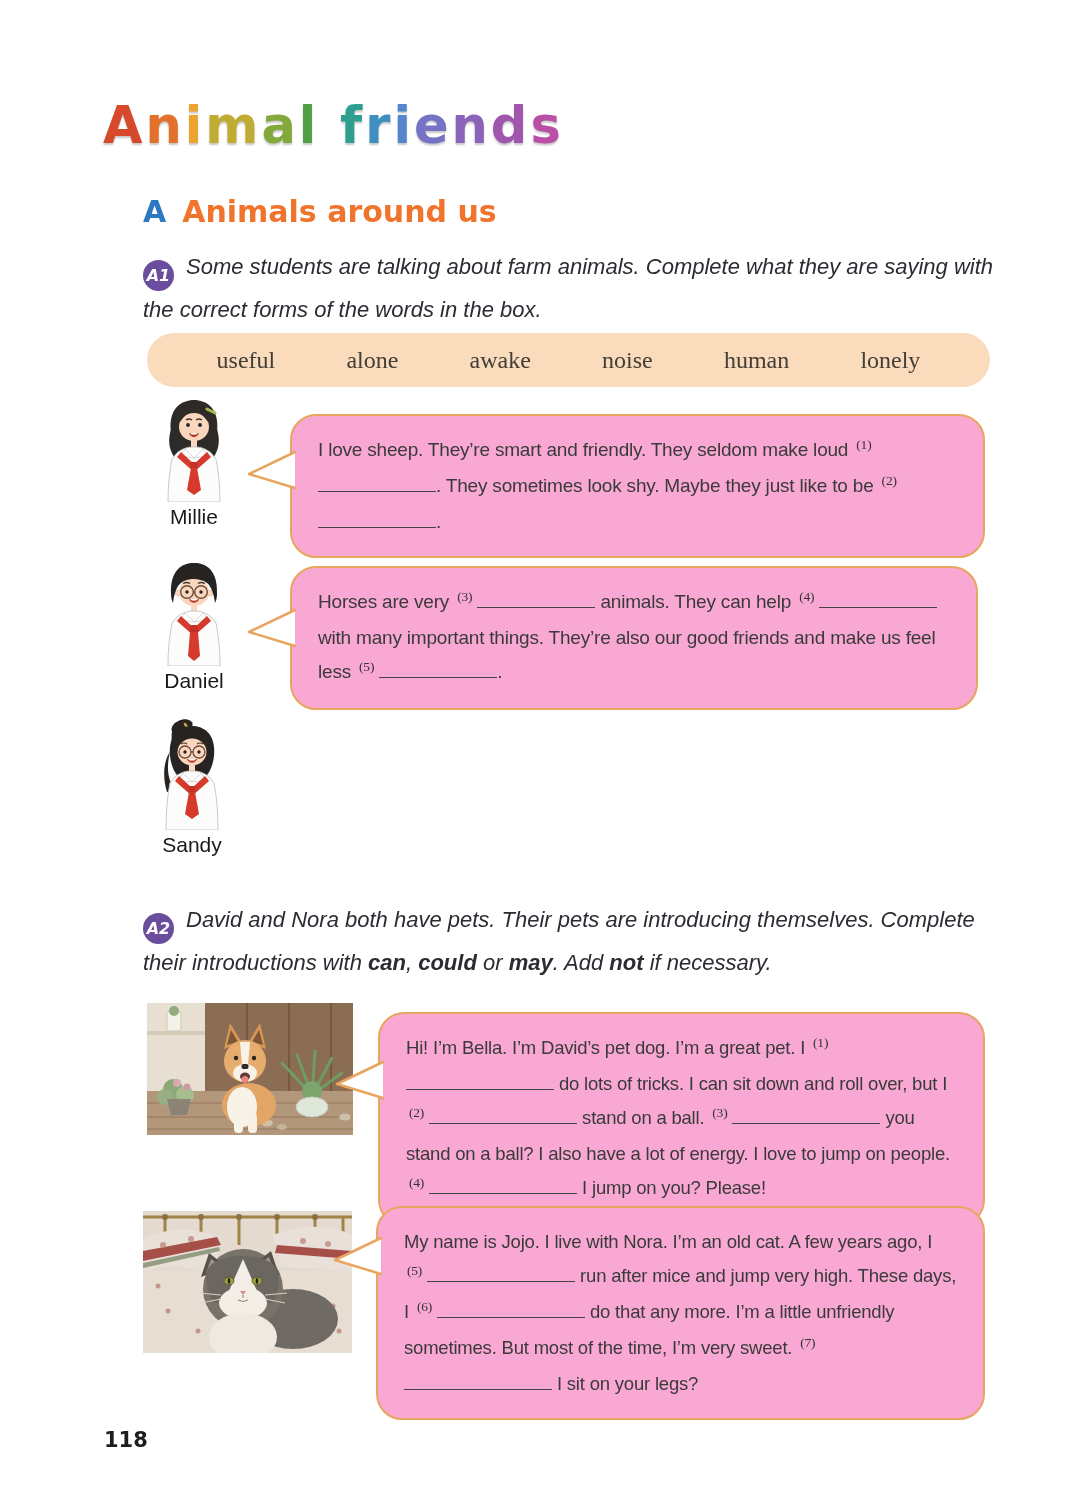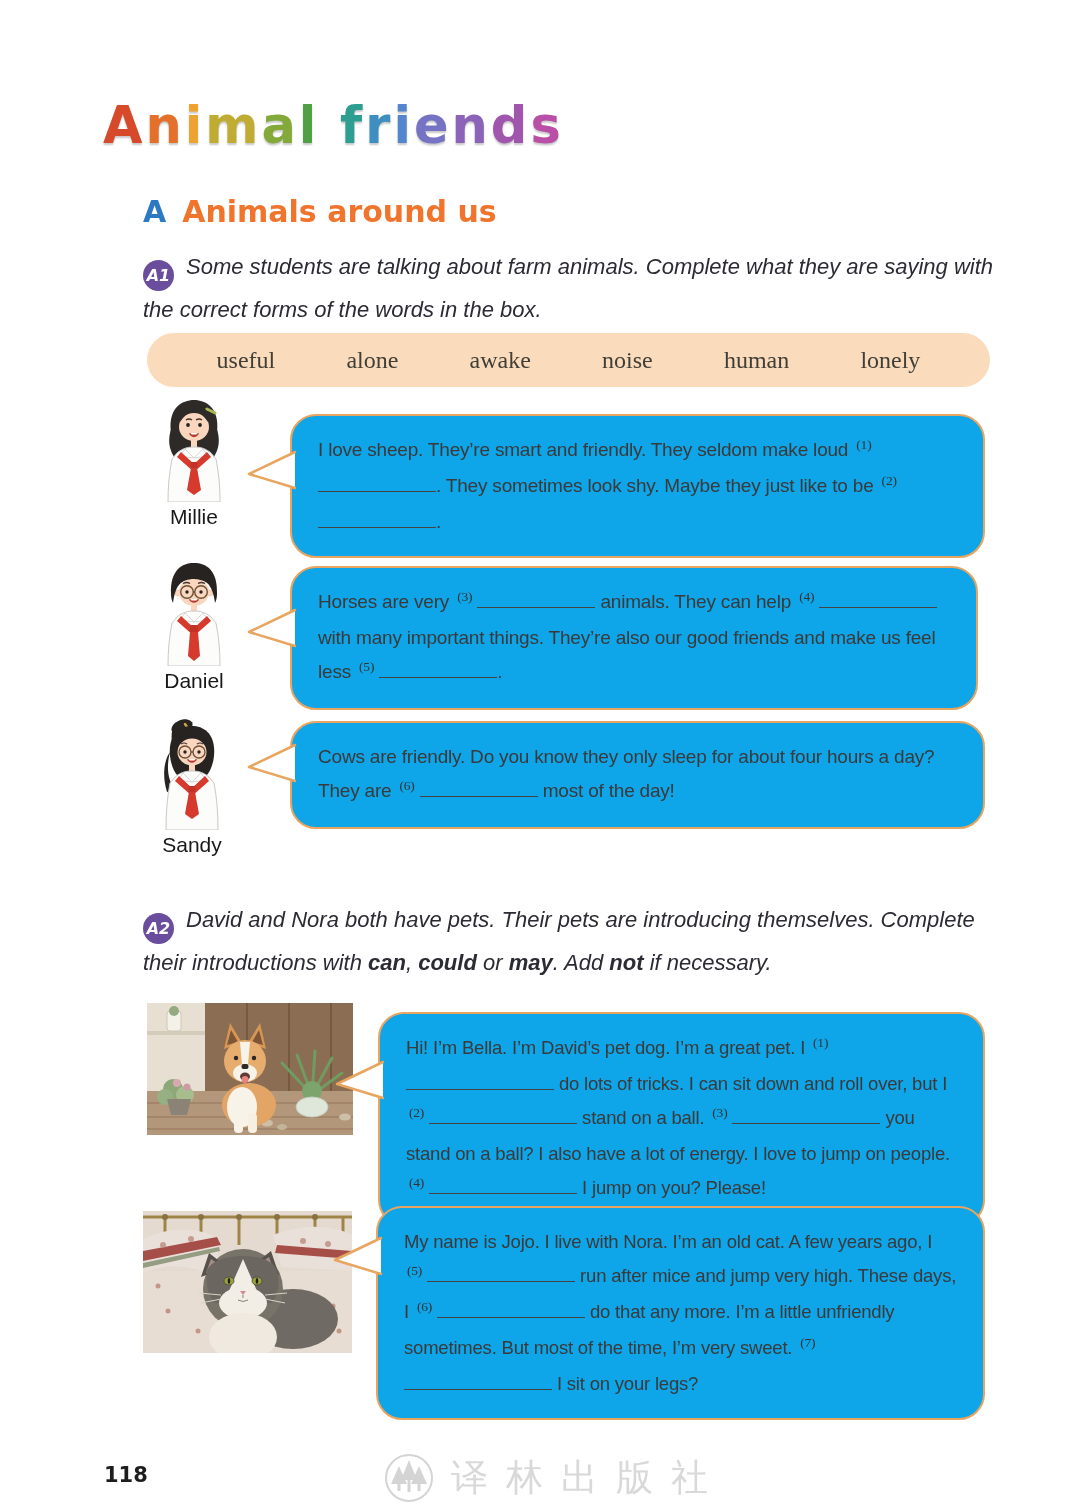--- a/index.html
+++ b/index.html
@@ -40,21 +40,21 @@
     font-family:"Liberation Serif", serif; font-size:24px; color:#403e37; }
 
   
   .speaker { position:absolute; width:92px; display:flex; flex-direction:column; align-items:center; gap:3px; }
   .speaker-name { font-size:21px; color:#191919; }
   #speaker-millie { left:148px; top:396px; }
   #speaker-daniel { left:148px; top:560px; }
   #speaker-sandy  { left:146px; top:718px; }
 
   
-  .bubble { position:absolute; background:#0ea5e9; border:2px solid var(--bubble-border,#e8a55f);
+  .bubble { position:absolute; background:#f9a8d4; border:2px solid var(--bubble-border,#e8a55f);
     border-radius:26px; padding:17px 26px; font-size:19px; line-height:34px; color:#3a3a3a;
     letter-spacing:-0.2px; }
   .bubble p { margin:0; }
   .tail { position:absolute; left:-45px; width:50px; height:42px; }
   .tail path { fill:#fff; stroke:var(--bubble-border,#e8a55f); stroke-width:2.5;
     stroke-linejoin:round; stroke-linecap:round; }
   #bubble-millie { left:290px; top:414px; width:695px; } #bubble-millie .tail { top:34px; }
   #bubble-daniel { left:290px; top:566px; width:688px; } #bubble-daniel .tail { top:40px; }
   #bubble-sandy  { left:290px; top:721px; width:695px; } #bubble-sandy .tail { top:20px; }
   .pet-bubble { font-size:18.5px; }
@@ -67,21 +67,21 @@
     border-bottom:1.8px solid #434343; }
   .pet-bubble .blank-line { width:148px; }
 
   
   .photo { position:absolute; line-height:0; }
   #dog-photo { left:147px; top:1003px; }
   #cat-photo { left:143px; top:1211px; }
 
   
   .page-number { position:absolute; left:104px; top:1428px; font-family:"DejaVu Sans",sans-serif;
-    font-weight:bold; font-size:21px; color:#1d1d1d;margin-top:35px; }
+    font-weight:bold; font-size:21px; color:#1d1d1d; }
   .watermark { position:absolute; left:383px; top:1452px; display:flex; align-items:center; gap:16px; }
   .watermark-text { font-size:37px; letter-spacing:18px; color:#d9d9d9;
     font-family:"Liberation Sans", sans-serif; white-space:nowrap; }
 </style>
 </head>
 <body>
 
 <div class="page">
 
   <div class="title-row">
@@ -187,26 +187,20 @@
       <path d="M38,41 C39.5,46 46.5,46 48,41 C44.5,42.5 41.5,42.5 38,41 Z" fill="#b8372c"></path>
       <rect x="40" y="41" width="6" height="1.5" rx="0.8" fill="#fff"></rect>
       <path d="M26,59 C32,54 37,53 43,53 C49,53 54,54 60,59 L65,65 C68,80 69,96 69,112 L17,112 C17,96 18,80 21,65 Z" fill="#fcfcfa" stroke="#c9c9c9" stroke-width="1"></path>
       <path d="M34,55 L43,64 L29,62 Z" fill="#fff" stroke="#cfcfcf" stroke-width="0.8"></path>
       <path d="M52,55 L43,64 L57,62 Z" fill="#fff" stroke="#cfcfcf" stroke-width="0.8"></path>
       <path d="M30,58 L43,70 L56,58 L60,63 L43,78 L26,63 Z" fill="#d53a2c"></path>
       <rect x="39.5" y="68" width="7" height="6" rx="1.5" fill="#c43227"></rect>
       <path d="M40,74 L46,74 L50,96 L43,101 L36,96 Z" fill="#d53a2c"></path>
     </svg>
     <span class="speaker-name">Sandy</span>
-  </div>
-  <div class="bubble" id="bubble-sandy">
-    <svg class="tail" viewBox="0 0 50 42">
-        <path d="M48,2 L2,24 L48,38"></path>
-      </svg>
-    <p><span>Cows are friendly. Do you know they only sleep for about four hours a day? They are </span><span class="blank-label">(6)</span><span class="blank-line"></span><span> most of the day!</span></p>
   </div>
 
   <p class="instruction" id="a2-instruction"><span class="badge">A2</span><span><span>David and Nora both have pets. Their pets are introducing themselves. Complete their introductions with </span><span class="bold">can</span><span>, </span><span class="bold">could</span><span> or </span><span class="bold">may</span><span>. Add </span><span class="bold">not</span><span> if necessary.</span></span></p>
 
   <div class="photo" id="dog-photo">
     <svg width="206" height="132" viewBox="0 0 206 132" role="img" aria-label="corgi puppy sitting on wooden deck with plants">
       <rect width="206" height="132" fill="#ddd2c2"></rect>
       <rect x="58" width="148" height="90" fill="#8b6d53"></rect>
       <path d="M100,0 L100,90 M142,0 L142,90 M184,0 L184,90" stroke="#77593f" stroke-width="2"></path>
       <rect width="58" height="90" fill="#e7e0d2"></rect>
@@ -302,26 +296,14 @@
   </div>
 
   <div class="bubble pet-bubble" id="bubble-jojo">
     <svg class="tail" viewBox="0 0 50 42">
         <path d="M48,2 L2,24 L48,38"></path>
       </svg>
     <p><span>My name is Jojo. I live with Nora. I’m an old cat. A few years ago, I </span><span class="blank-label">(5)</span><span class="blank-line"></span><span> run after mice and jump very high. These days, I </span><span class="blank-label">(6)</span><span class="blank-line"></span><span> do that any more. I’m a little unfriendly sometimes. But most of the time, I’m very sweet. </span><span class="blank-label">(7)</span><span class="blank-line"></span><span> I sit on your legs?</span></p>
   </div>
 
   <div class="page-number">118</div>
-  <div class="watermark">
-    <svg width="52" height="52" viewBox="0 0 52 52">
-      <circle cx="26" cy="26" r="23" fill="none" stroke="#d4d4d4" stroke-width="2"></circle>
-      <polygon points="16,14 8,32 24,32" fill="#d4d4d4"></polygon>
-      <polygon points="36,14 28,32 44,32" fill="#d4d4d4"></polygon>
-      <polygon points="26,8 18,28 34,28" fill="#d4d4d4"></polygon>
-      <rect x="24.5" y="28" width="3" height="12" fill="#d4d4d4"></rect>
-      <rect x="14.5" y="32" width="3" height="7" fill="#d4d4d4"></rect>
-      <rect x="34.5" y="32" width="3" height="7" fill="#d4d4d4"></rect>
-    </svg>
-    <span class="watermark-text">译林出版社</span>
-  </div>
 
 </div>
 
 </body></html>

